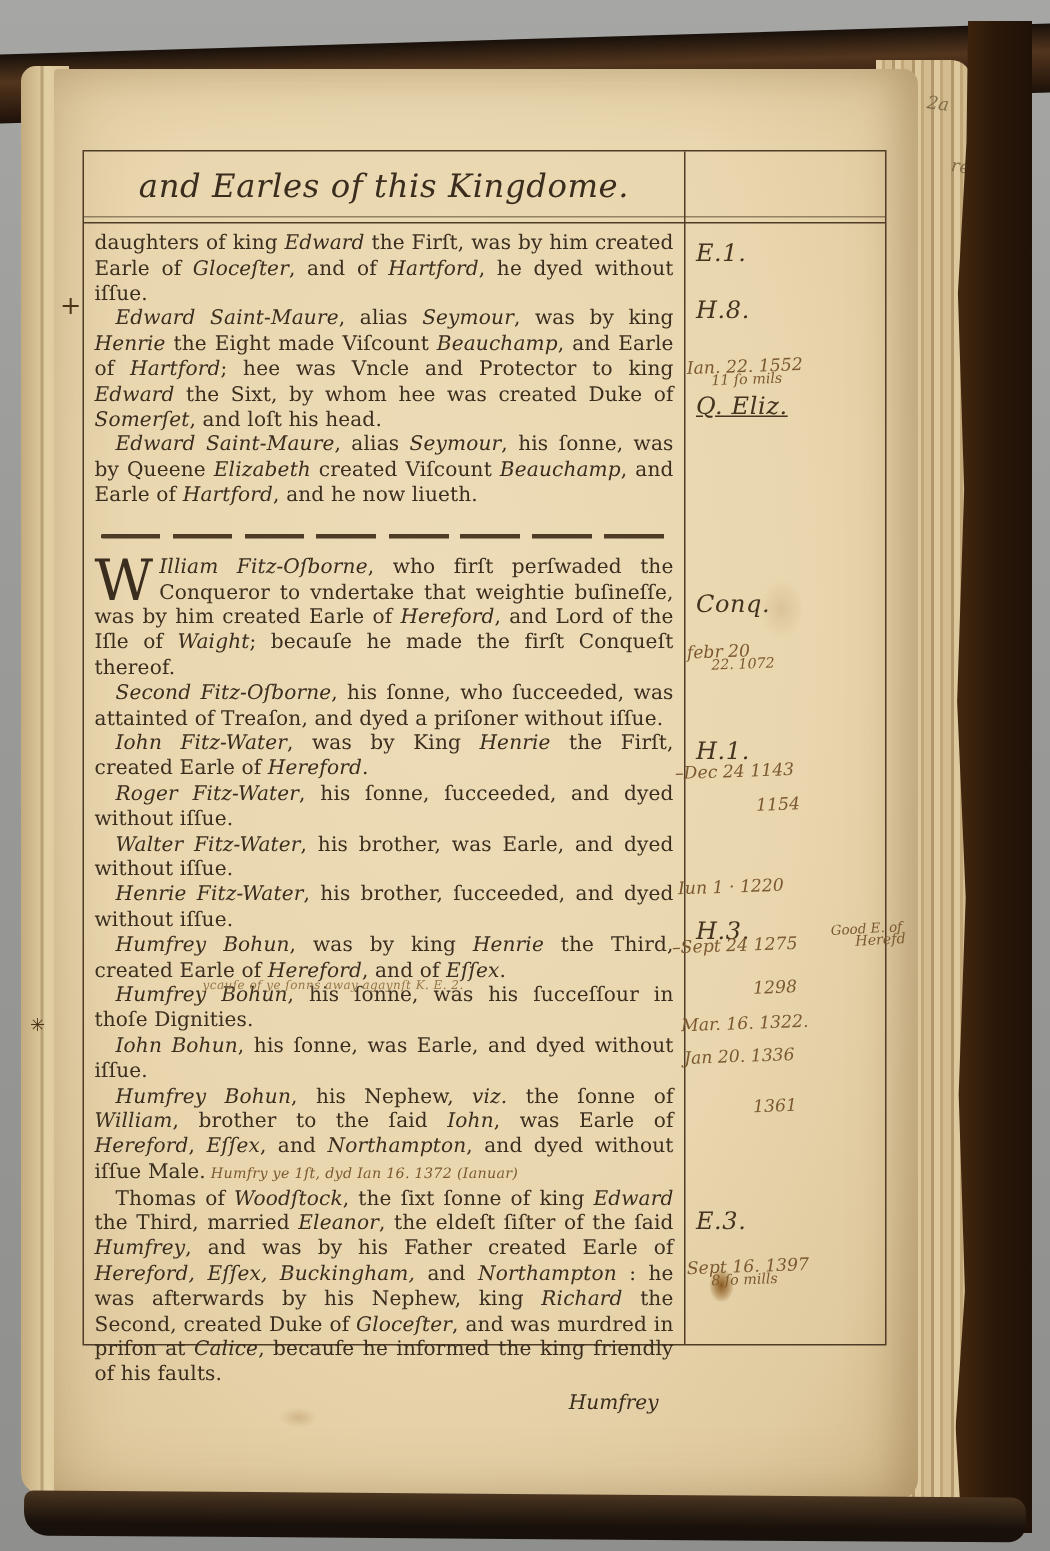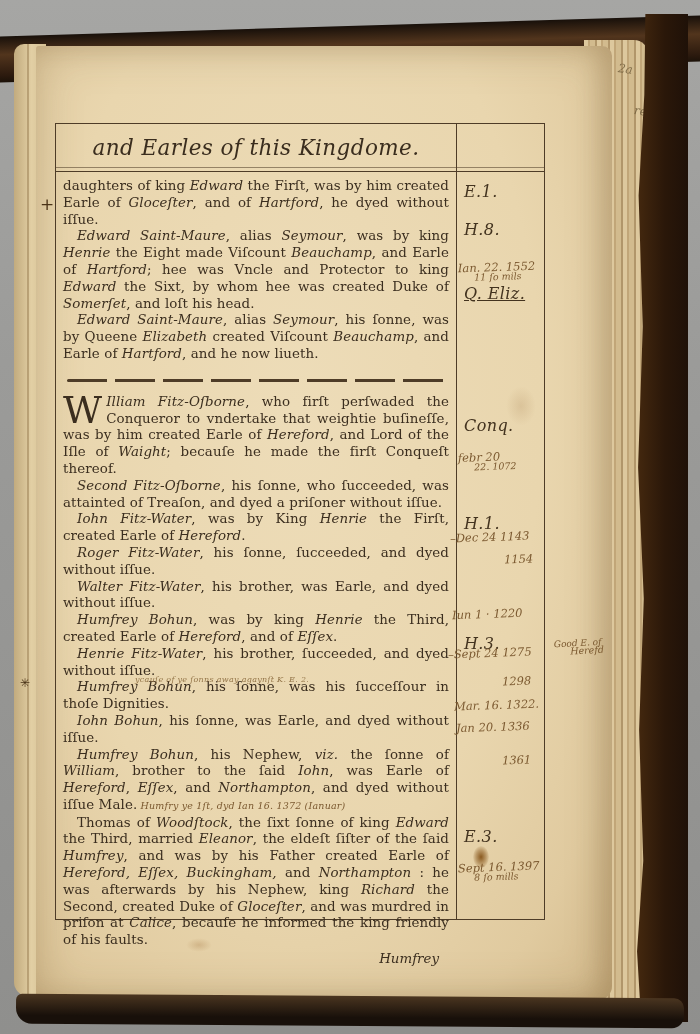--- a/index.html
+++ b/index.html
@@ -26,22 +26,22 @@
   .fore-edge { position:absolute; left:584px; top:40px; width:64px; height:964px;
     background:repeating-linear-gradient(90deg,#ddc89d 0 4px,#c1a678 4px 6px,#d2bb8e 6px 11px,#b1966a 11px 13px);
     border-radius:0 14px 14px 0; }
   .edge-writing { position:absolute; font-style:italic; color:#6f5c3a; opacity:.8; font-size:12px; transform:rotate(8deg); }
   .page { position:absolute; left:36px; top:46px; width:576px; height:954px;
     background:radial-gradient(ellipse at 45% 38%, #eddcb8 0%, #e9d6ae 55%, #e0ca9f 82%, #d3ba8c 100%);
     border-radius:3px 10px 14px 5px;
     box-shadow:inset 0 0 46px rgba(115,85,40,.28), inset -14px 0 22px rgba(110,80,40,.18);
   }
   
-  .frame { position:absolute; left:19px; top:54px; width:490px; height:797px;
-    border:1.6px solid #4e3c27; color:#3b2e1f;margin-top:23px; }
+  .frame { position:absolute; left:19px; top:54px; width:536px; height:797px;
+    border:1.6px solid #4e3c27; color:#3b2e1f; }
   .frame-header { position:relative; height:48px; border-bottom:1.6px solid #4e3c27; }
   .frame-header::after { content:""; position:absolute; left:0; right:0; bottom:3px; border-bottom:1px solid rgba(78,60,39,.55); }
   .page-title { width:400px; text-align:center; font-style:italic; font-size:21.5px; padding-top:11px; letter-spacing:.4px; color:#3a2d1e; }
   .margin-rule { position:absolute; left:400px; top:0; bottom:0; width:0; border-left:1.6px solid #4e3c27; }
   .main-col { position:absolute; left:7px; top:54px; width:386px; }
   .para { position:relative; text-align:justify; font-size:13.4px; line-height:16.8px; letter-spacing:.1px; }
   .para.indent { text-indent:14px; }
   .it { font-style:italic; }
   .dropcap { float:left; font-size:38px; line-height:31px; padding:1px 4px 0 0; }
   .section-heading { text-align:center; font-style:italic; font-weight:normal; font-size:20px; margin:9px 0 9px; letter-spacing:.5px; }
@@ -89,22 +89,22 @@
       <div class="main-col">
           <p class="para"><span>daughters of king </span><span class="it">Edward</span><span> the Firſt, was by him created Earle of </span><span class="it">Gloceſter</span><span>, and of </span><span class="it">Hartford</span><span>, he dyed without iſſue.</span></p>
           <p class="para indent"><span class="it">Edward Saint-Maure</span><span>, alias </span><span class="it">Seymour</span><span>, was by king </span><span class="it">Henrie</span><span> the Eight made Viſcount </span><span class="it">Beauchamp</span><span>, and Earle of </span><span class="it">Hartford</span><span>; hee was Vncle and Protector to king </span><span class="it">Edward</span><span> the Sixt, by whom hee was created Duke of </span><span class="it">Somerſet</span><span>, and loſt his head.</span></p>
           <p class="para indent"><span class="it">Edward Saint-Maure</span><span>, alias </span><span class="it">Seymour</span><span>, his ſonne, was by Queene </span><span class="it">Elizabeth</span><span> created Viſcount </span><span class="it">Beauchamp</span><span>, and Earle of </span><span class="it">Hartford</span><span>, and he now liueth.</span></p>
           <div class="divider"></div>
           <p class="para"><span class="dropcap">W</span><span class="it">Illiam Fitz-Oſborne</span><span>, who firſt perſwaded the Conqueror to vndertake that weightie buſineſſe, was by him created Earle of </span><span class="it">Hereford</span><span>, and Lord of the Iſle of </span><span class="it">Waight</span><span>; becauſe he made the firſt Conqueſt thereof.</span></p>
           <p class="para indent"><span class="it">Second Fitz-Oſborne</span><span>, his ſonne, who ſucceeded, was attainted of Treaſon, and dyed a priſoner without iſſue.</span></p>
           <p class="para indent"><span class="it">Iohn Fitz-Water</span><span>, was by King </span><span class="it">Henrie</span><span> the Firſt, created Earle of </span><span class="it">Hereford</span><span>.</span></p>
           <p class="para indent"><span class="it">Roger Fitz-Water</span><span>, his ſonne, ſucceeded, and dyed without iſſue.</span></p>
           <p class="para indent"><span class="it">Walter Fitz-Water</span><span>, his brother, was Earle, and dyed without iſſue.</span></p>
+          <p class="para indent"><span class="it">Henrie Fitz-Water</span><span>, his brother, ſucceeded, and dyed without iſſue.</span></p>
           <p class="para indent"><span class="it">Humfrey Bohun</span><span>, was by king </span><span class="it">Henrie</span><span> the Third, created Earle of </span><span class="it">Hereford</span><span>, and of </span><span class="it">Eſſex</span><span>.</span></p>
-          <p class="para indent"><span class="it">Henrie Fitz-Water</span><span>, his brother, ſucceeded, and dyed without iſſue.</span></p>
           <p class="para indent"><span class="ms-above">ycauſe of ye ſonns away agaynſt K. E. 2.</span><span class="it">Humfrey Bohun</span><span>, his ſonne, was his ſucceſſour in thoſe Dignities.</span></p>
           <p class="para indent"><span class="it">Iohn Bohun</span><span>, his ſonne, was Earle, and dyed without iſſue.</span></p>
           <p class="para indent"><span class="it">Humfrey Bohun</span><span>, his Nephew, </span><span class="it">viz.</span><span> the ſonne of </span><span class="it">William</span><span>, brother to the ſaid </span><span class="it">Iohn</span><span>, was Earle of </span><span class="it">Hereford</span><span>, </span><span class="it">Eſſex</span><span>, and </span><span class="it">Northampton</span><span>, and dyed without iſſue Male.</span><span class="ms-inline">  Humfry ye 1ſt, dyd Ian 16. 1372 (Ianuar)</span></p>
           <p class="para indent"><span>Thomas of </span><span class="it">Woodſtock</span><span>, the ſixt ſonne of king </span><span class="it">Edward</span><span> the Third, married </span><span class="it">Eleanor</span><span>, the eldeſt ſiſter of the ſaid </span><span class="it">Humfrey</span><span>, and was by his Father created Earle of </span><span class="it">Hereford, Eſſex, Buckingham,</span><span> and </span><span class="it">Northampton</span><span> : he was afterwards by his Nephew, king </span><span class="it">Richard</span><span> the Second, created Duke of </span><span class="it">Gloceſter</span><span>, and was murdred in priſon at </span><span class="it">Calice</span><span>, becauſe he informed the king friendly of his faults.</span></p>
           <div class="catchword">Humfrey</div>
         </div>
 
       <div class="margin-col">
           <div class="mnote printed" style="top: 58px;">
             <div>E.1.</div>

